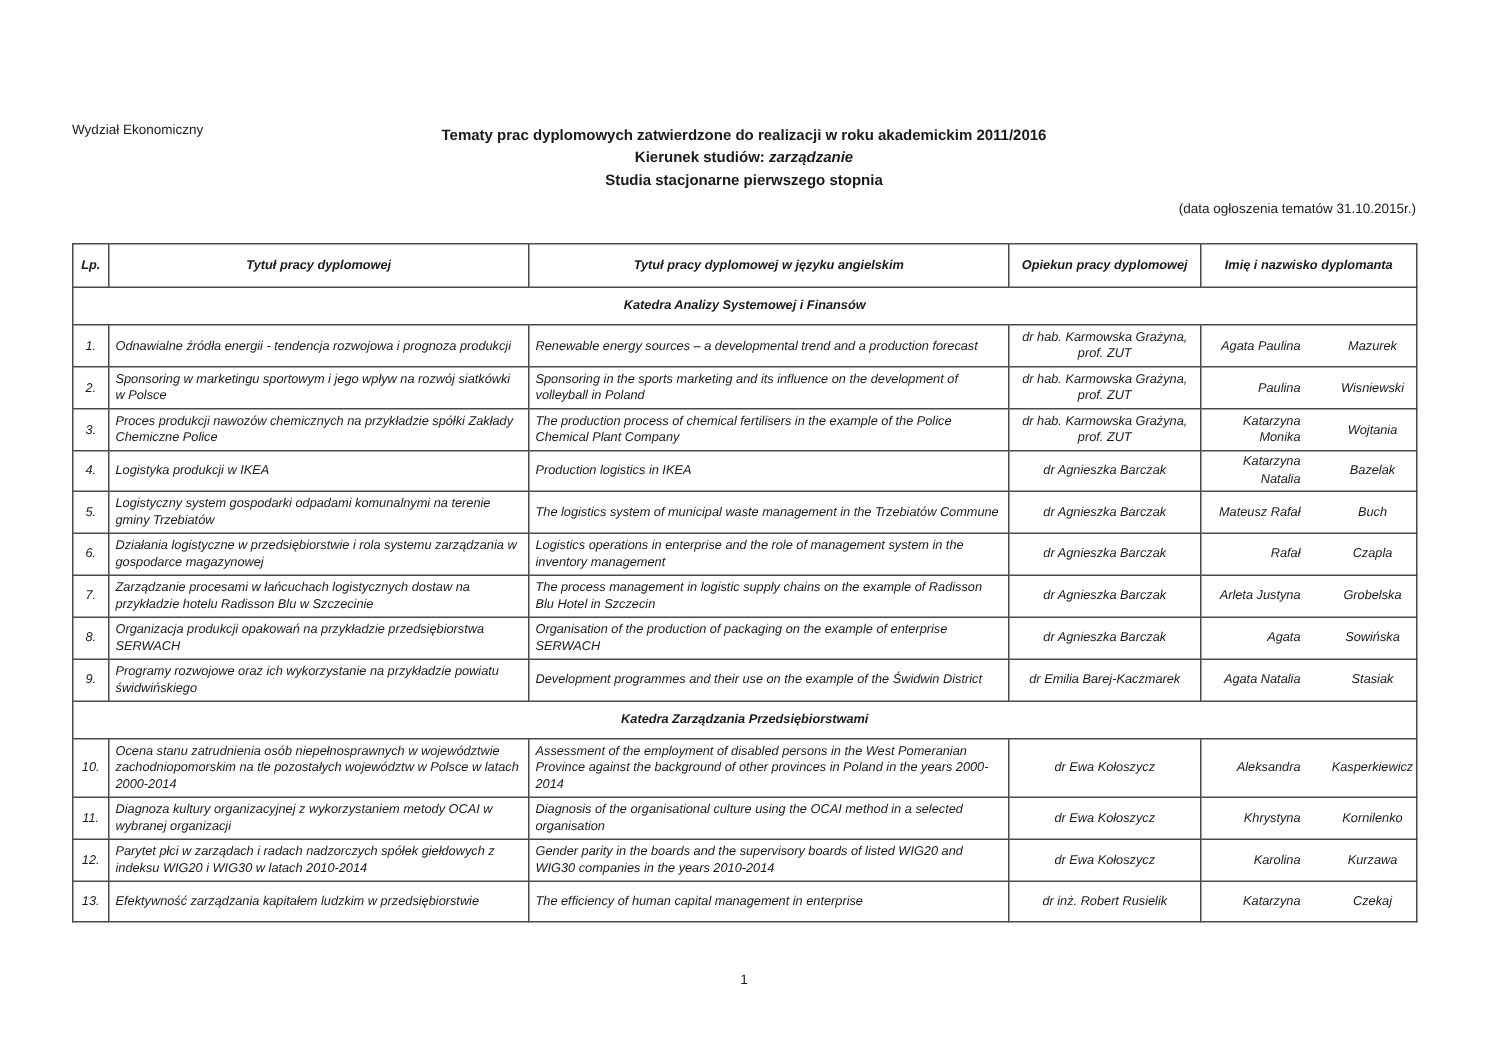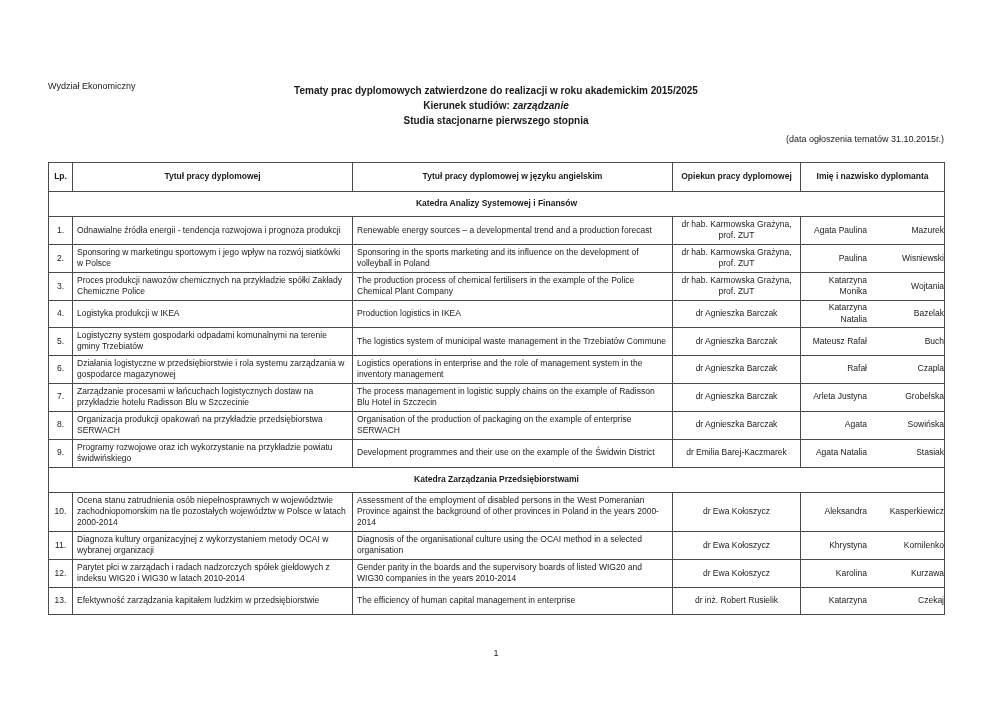--- a/index.html
+++ b/index.html
@@ -39,20 +39,21 @@
     text-align: left;
   }
   table.thesis-table {
     position: absolute;
     left: 48px;
     top: 162px;
     width: 896px;
     border-collapse: collapse;
     border: 1.5px solid #4a4a4a;
     table-layout: fixed;
+    font-style: italic;
   }
   .thesis-table th, .thesis-table td {
     border: 1px solid #4a4a4a;
     font-size: 8.5px;
     line-height: 1.35;
     padding: 2px 4px;
     vertical-align: middle;
     overflow: hidden;
   }
   .thesis-table th {
@@ -65,39 +66,39 @@
     text-align: center;
     height: 25px;
   }
   .thesis-table td { height: 27px; }
   td.lp-cell { text-align: center; padding: 2px 1px; }
   td.title-pl-cell, td.title-en-cell { text-align: left; }
   td.supervisor-cell { text-align: center; }
   td.name-cell { padding: 1px 0 1px 4px; }
   .name-wrap { display: flex; align-items: center; width: 100%; }
   .first-names { width: 62px; flex: 0 0 62px; text-align: right; }
-  .surname { flex: 1; text-align: right; margin-left: 19px; }
+  .surname { flex: 1; text-align: center; margin-left: 19px; }
   .page-number {
     position: absolute;
     left: 0;
     top: 648px;
     width: 992px;
     text-align: center;
     font-size: 9px;
   }
 </style>
 </head>
 <body>
 
 <div class="org-block">
   <div>Wydział Ekonomiczny</div>
 </div>
 
 <div class="title-block">
-  <div>Tematy prac dyplomowych zatwierdzone do realizacji w roku akademickim 2015/2025</div>
+  <div>Tematy prac dyplomowych zatwierdzone do realizacji w roku akademickim 2011/2016</div>
   <div><span>Kierunek studiów: </span><span class="italic">zarządzanie</span></div>
   <div>Studia stacjonarne pierwszego stopnia</div>
 </div>
 
 <div class="date-line">(data ogłoszenia tematów 31.10.2015r.)</div>
 
 <table class="thesis-table">
   <colgroup>
     <col style="width:24px">
     <col style="width:280px">

